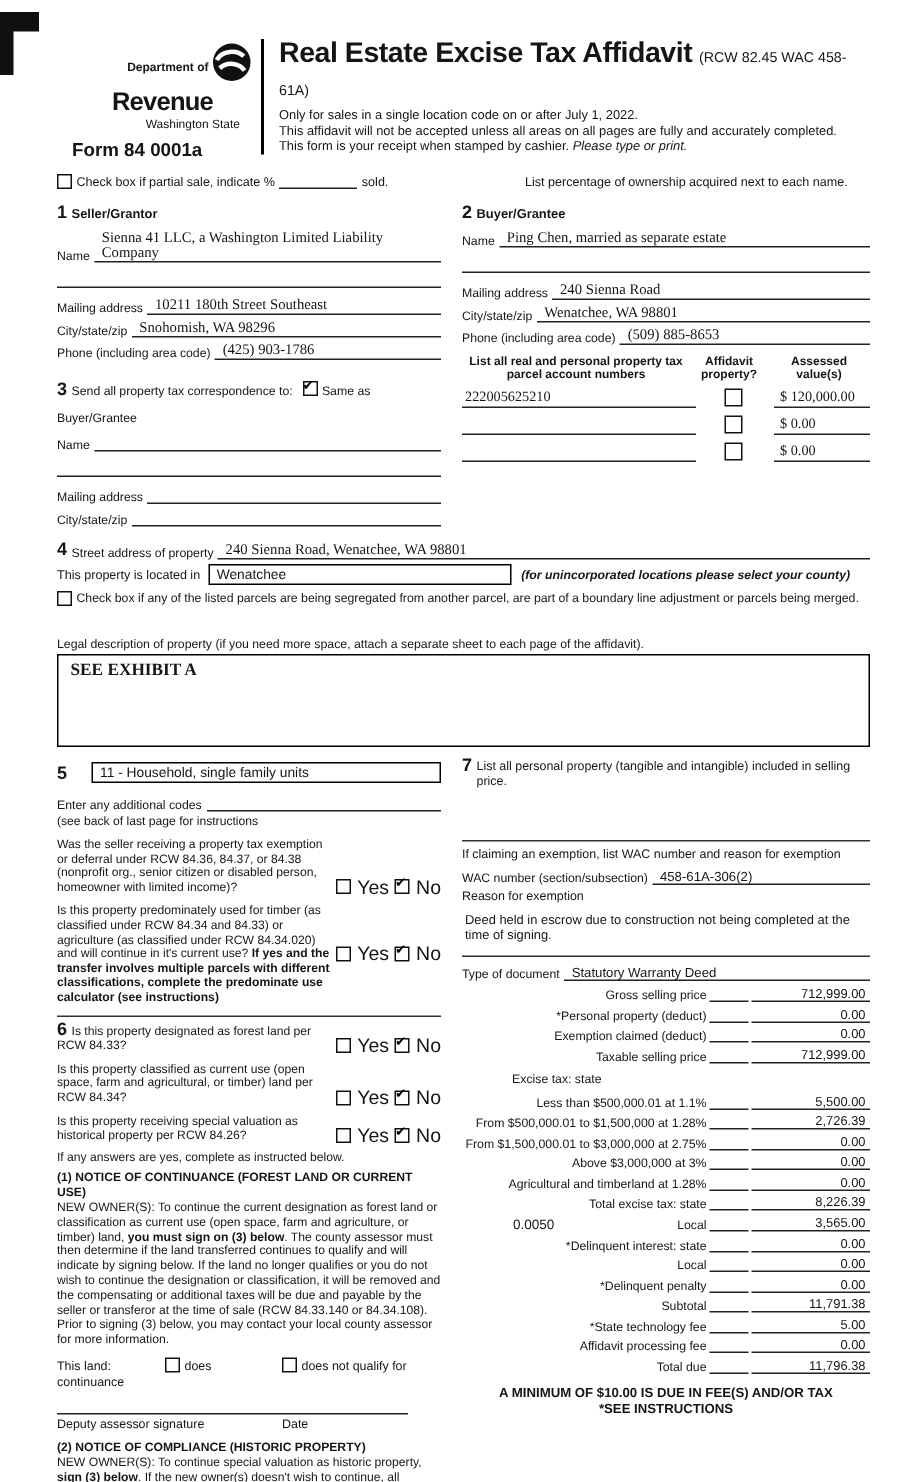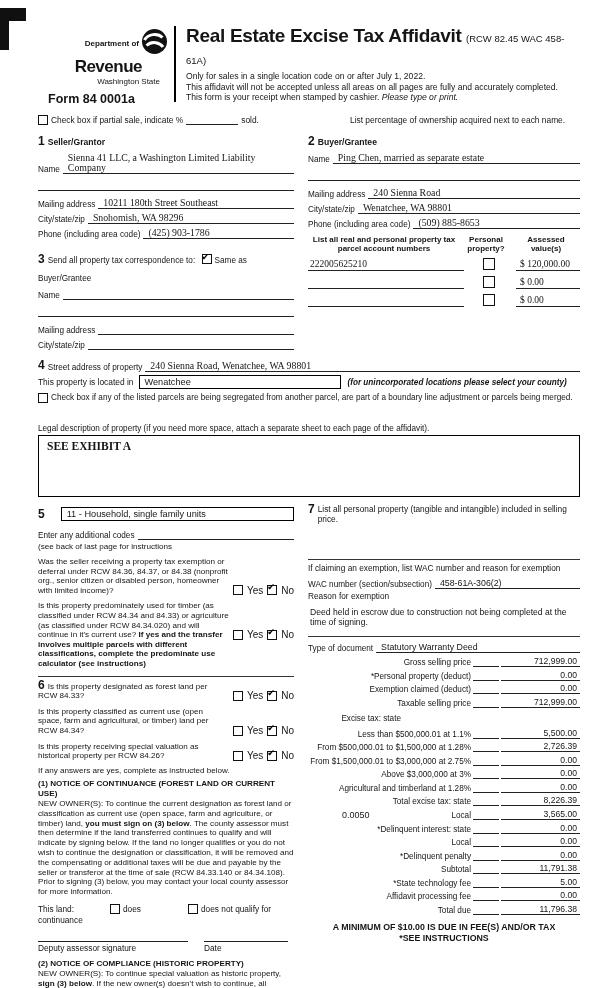--- a/index.html
+++ b/index.html
@@ -67,27 +67,27 @@
   .segrow{display:flex;align-items:flex-start;margin-top:4px;font-size:8.2px;line-height:9.5px;}
   .legallab{font-size:8.2px;margin-top:21px;}
   .legalbox{border:1.6px solid #000;height:52px;margin-top:2px;padding:4px 8px;
             font-family:"Liberation Serif",serif;font-weight:bold;font-size:11.5px;}
   
   .cols2{margin-top:8px;}
   .codebox{border:1px solid #000;width:226px;padding:1px 5px;font-size:9.2px;}
   .s5row{display:flex;align-items:flex-start;margin-top:2px;}
   .qrow{display:flex;align-items:flex-end;margin-top:6px;font-size:8.1px;line-height:9.6px;}
   .qtext{flex:1;padding-right:4px;}
-  .yn{white-space:nowrap;font-size:10px;display:flex;align-items:center;gap:1px;flex:none;}
+  .yn{white-space:nowrap;font-size:13px;display:flex;align-items:center;gap:1px;flex:none;}
   .smallp{font-size:8.1px;line-height:9.8px;margin-top:5px;}
   .sec6{border-top:1px solid #333;margin-top:7px;padding-top:4px;}
   .landrow{display:flex;margin-top:7px;font-size:8.3px;}
   .landrow span{display:flex;align-items:center;}
   .landc1{width:72px;}.landc2{width:78px;}
-  .deprow{display:flex;gap:16px;margin-top:16px;}
+  .deprow{display:flex;margin-top:16px;}
   .depline{border-top:1px solid #222;font-size:8.3px;padding-top:1px;}
   .dep1{width:150px;}.dep2{width:84px;}
   
   .s7head{display:flex;font-size:8.3px;line-height:9.8px;}
   .exdiv{border-top:1px solid #333;margin-top:34px;padding-top:3px;font-size:8.3px;}
   .reason{font-size:8.6px;line-height:10.5px;margin-top:6px;padding-left:2px;}
   .docdiv{border-top:1px solid #333;margin-top:8px;padding-top:5px;}
   .tax-row{display:flex;align-items:flex-end;margin-top:3.2px;height:10.4px;font-size:8.2px;}
   .tax-rate{width:70px;font-size:9px;padding-left:34px;}
   .tax-label{flex:1;text-align:right;white-space:nowrap;}
@@ -201,21 +201,21 @@
             <span class="val v-serif">Wenatchee, WA 98801</span>
           </div>
         <div class="fld">
             <span class="lab">Phone (including area code)</span>
             <span class="val v-serif">(509) 885-8653</span>
           </div>
 
         <div class="ptable" style="margin-top:6px;">
           <div class="phead">
             <span class="pc1">List all real and personal property tax parcel account numbers</span>
-            <span class="pc2">Personal property?</span>
+            <span class="pc2">Affidavit property?</span>
             <span class="pc3">Assessed value(s)</span>
           </div>
           <div class="prow">
             <span class="pc1">222005625210</span>
             <span class="pc2"><span class="cb" style="width:10px;height:10px;"></span></span>
             <span class="pc3">$ 120,000.00</span>
           </div>
           <div class="prow">
             <span class="pc1"></span>
             <span class="pc2"><span class="cb" style="width:10px;height:10px;"></span></span>

